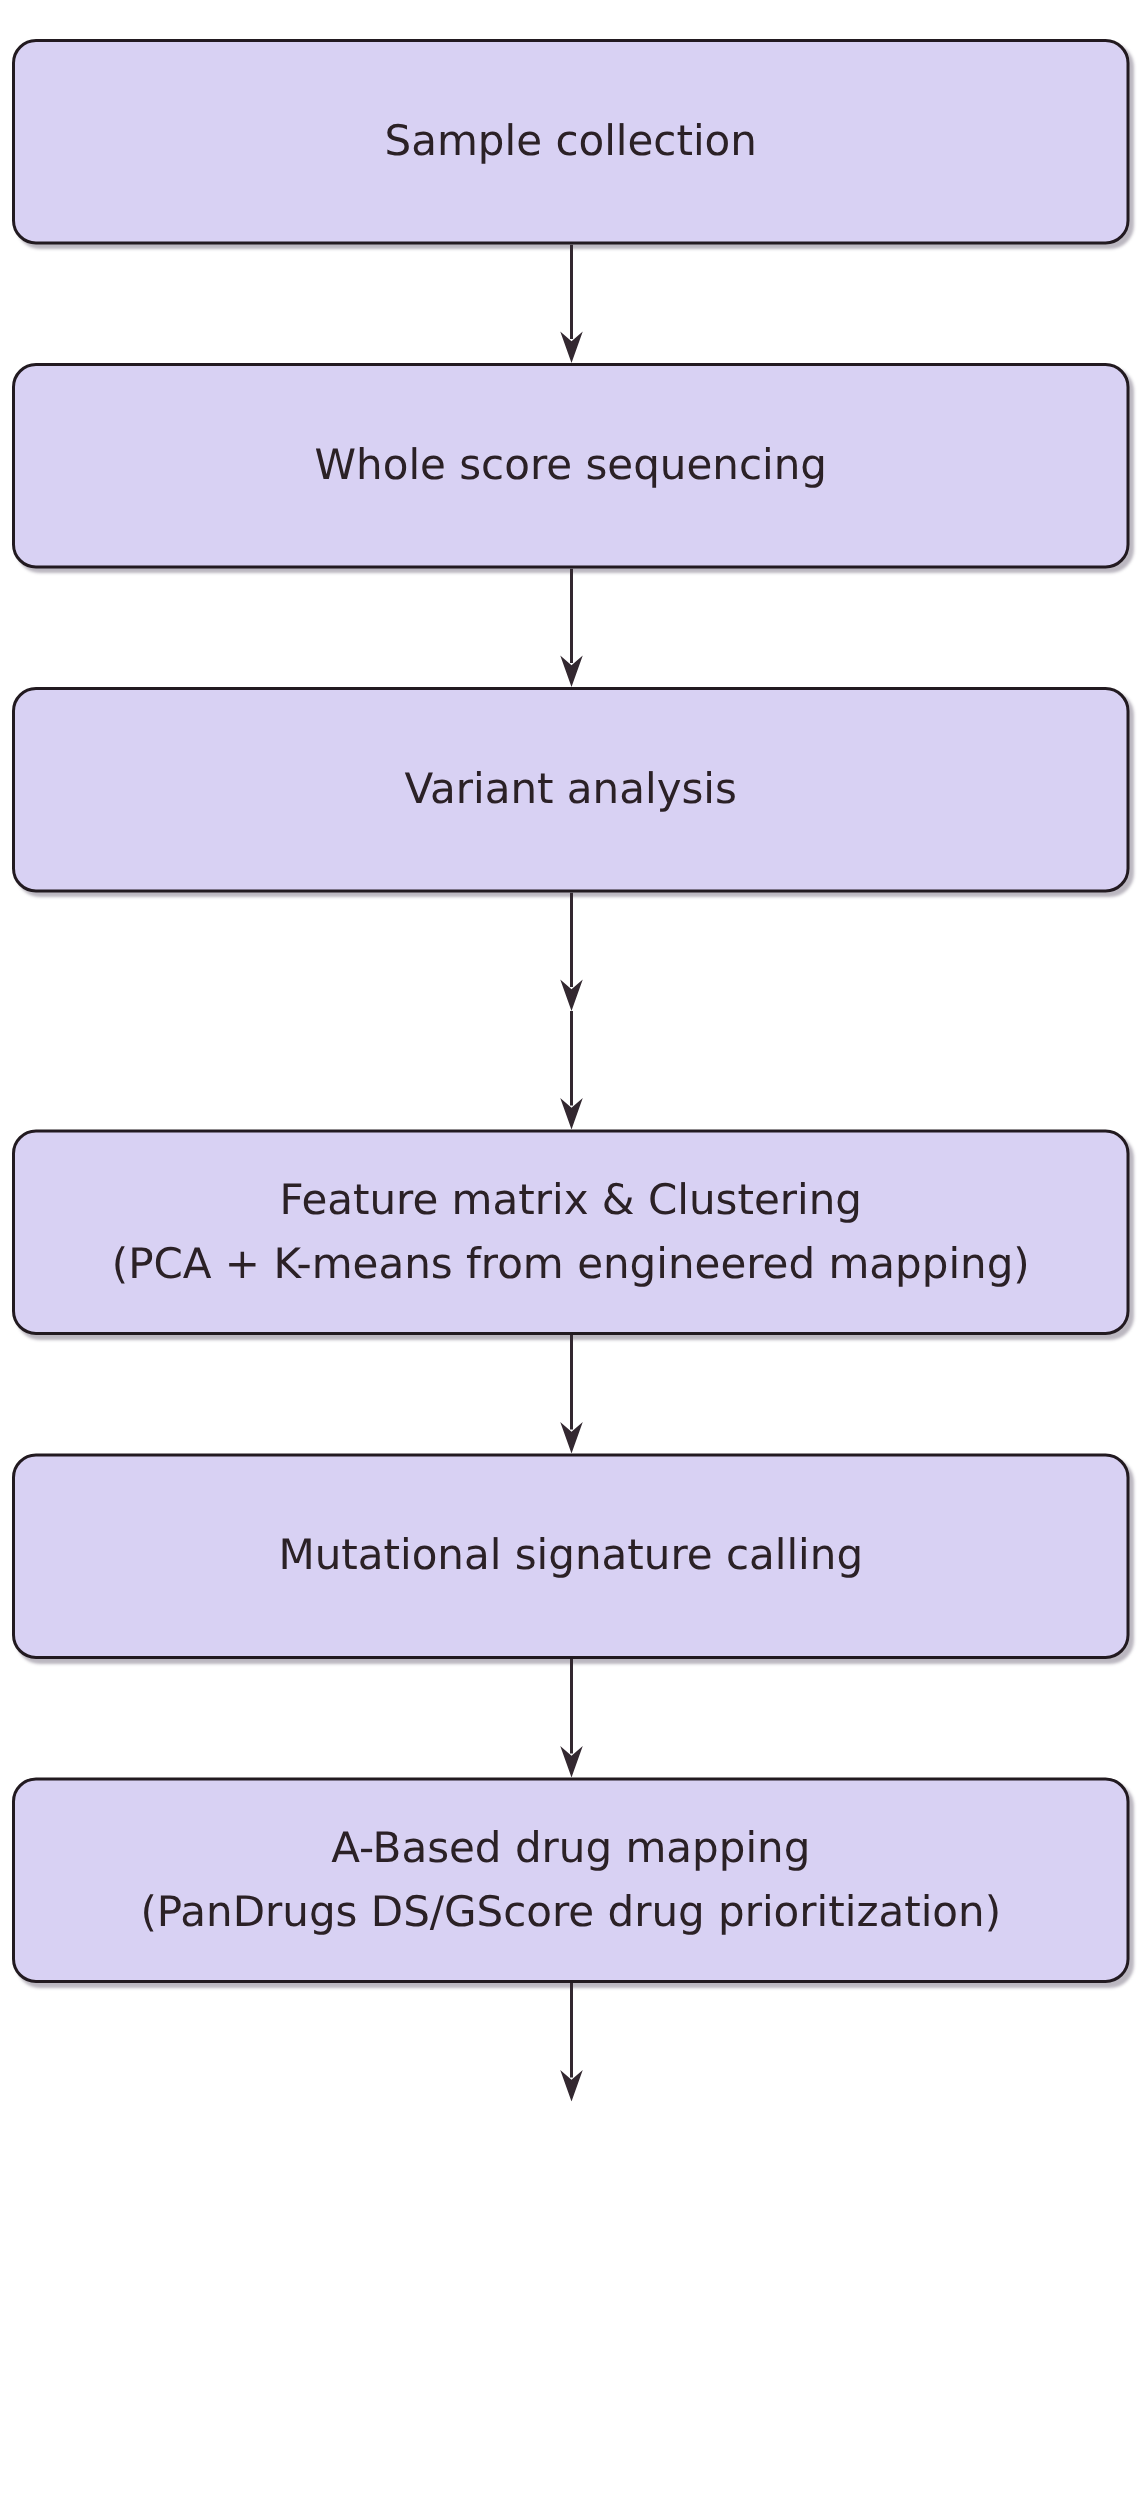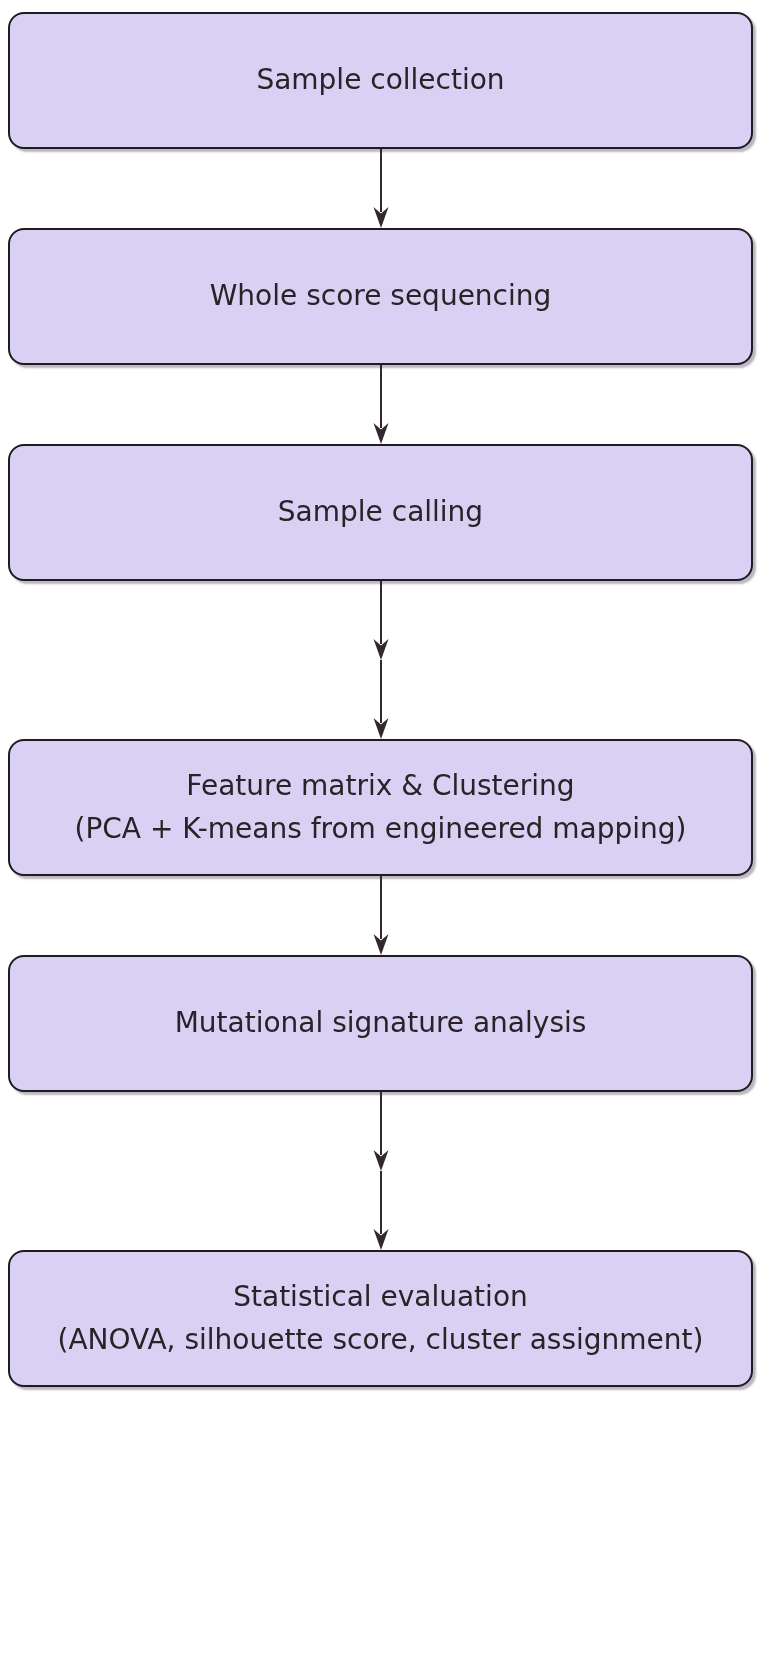--- a/index.html
+++ b/index.html
@@ -11,21 +11,21 @@
   }
   * { margin: 0; padding: 0; box-sizing: border-box; }
   html, body {
     width: 761px;
     background: var(--bg);
     font-family: "DejaVu Sans", "Liberation Sans", sans-serif;
   }
   .flowchart {
     width: 761px;
     height: 1674px;
-    padding-top: 12px;
+    padding-top: 26px;
     display: flex;
     flex-direction: column;
     align-items: center;
     background: var(--bg);
     overflow: hidden;
   }
   .node {
     width: 745px;
     height: 137px;
     flex: 0 0 137px;
@@ -78,21 +78,21 @@
   <div class="node">
     <div class="node-title">Whole score sequencing</div>
   </div>
 
   <svg class="arrow" viewBox="0 0 40 79">
     <line x1="20" y1="0" x2="20" y2="63"></line>
     <path d="M 20 79 L 12.5 58 L 20 64.5 L 27.5 58 Z"></path>
   </svg>
 
   <div class="node">
-    <div class="node-title">Sample calling</div>
+    <div class="node-title">Variant analysis</div>
   </div>
 
   <svg class="arrow" viewBox="0 0 40 79">
     <line x1="20" y1="0" x2="20" y2="63"></line>
     <path d="M 20 79 L 12.5 58 L 20 64.5 L 27.5 58 Z"></path>
   </svg>
 
 
   <svg class="arrow" viewBox="0 0 40 79">
     <line x1="20" y1="0" x2="20" y2="63"></line>
@@ -103,32 +103,32 @@
     <div class="node-title">Feature matrix &amp; Clustering</div>
     <div class="node-subtitle">(PCA + K-means from engineered mapping)</div>
   </div>
 
   <svg class="arrow" viewBox="0 0 40 79">
     <line x1="20" y1="0" x2="20" y2="63"></line>
     <path d="M 20 79 L 12.5 58 L 20 64.5 L 27.5 58 Z"></path>
   </svg>
 
   <div class="node">
-    <div class="node-title">Mutational signature analysis</div>
+    <div class="node-title">Mutational signature calling</div>
+  </div>
+
+  <svg class="arrow" viewBox="0 0 40 79">
+    <line x1="20" y1="0" x2="20" y2="63"></line>
+    <path d="M 20 79 L 12.5 58 L 20 64.5 L 27.5 58 Z"></path>
+  </svg>
+
+  <div class="node">
+    <div class="node-title">A-Based drug mapping</div>
+    <div class="node-subtitle">(PanDrugs DS/GScore drug prioritization)</div>
   </div>
 
   <svg class="arrow" viewBox="0 0 40 79">
     <line x1="20" y1="0" x2="20" y2="63"></line>
     <path d="M 20 79 L 12.5 58 L 20 64.5 L 27.5 58 Z"></path>
   </svg>
 
 
-  <svg class="arrow" viewBox="0 0 40 79">
-    <line x1="20" y1="0" x2="20" y2="63"></line>
-    <path d="M 20 79 L 12.5 58 L 20 64.5 L 27.5 58 Z"></path>
-  </svg>
-
-  <div class="node">
-    <div class="node-title">Statistical evaluation</div>
-    <div class="node-subtitle">(ANOVA, silhouette score, cluster assignment)</div>
-  </div>
-
 </div>
 
 </body></html>

